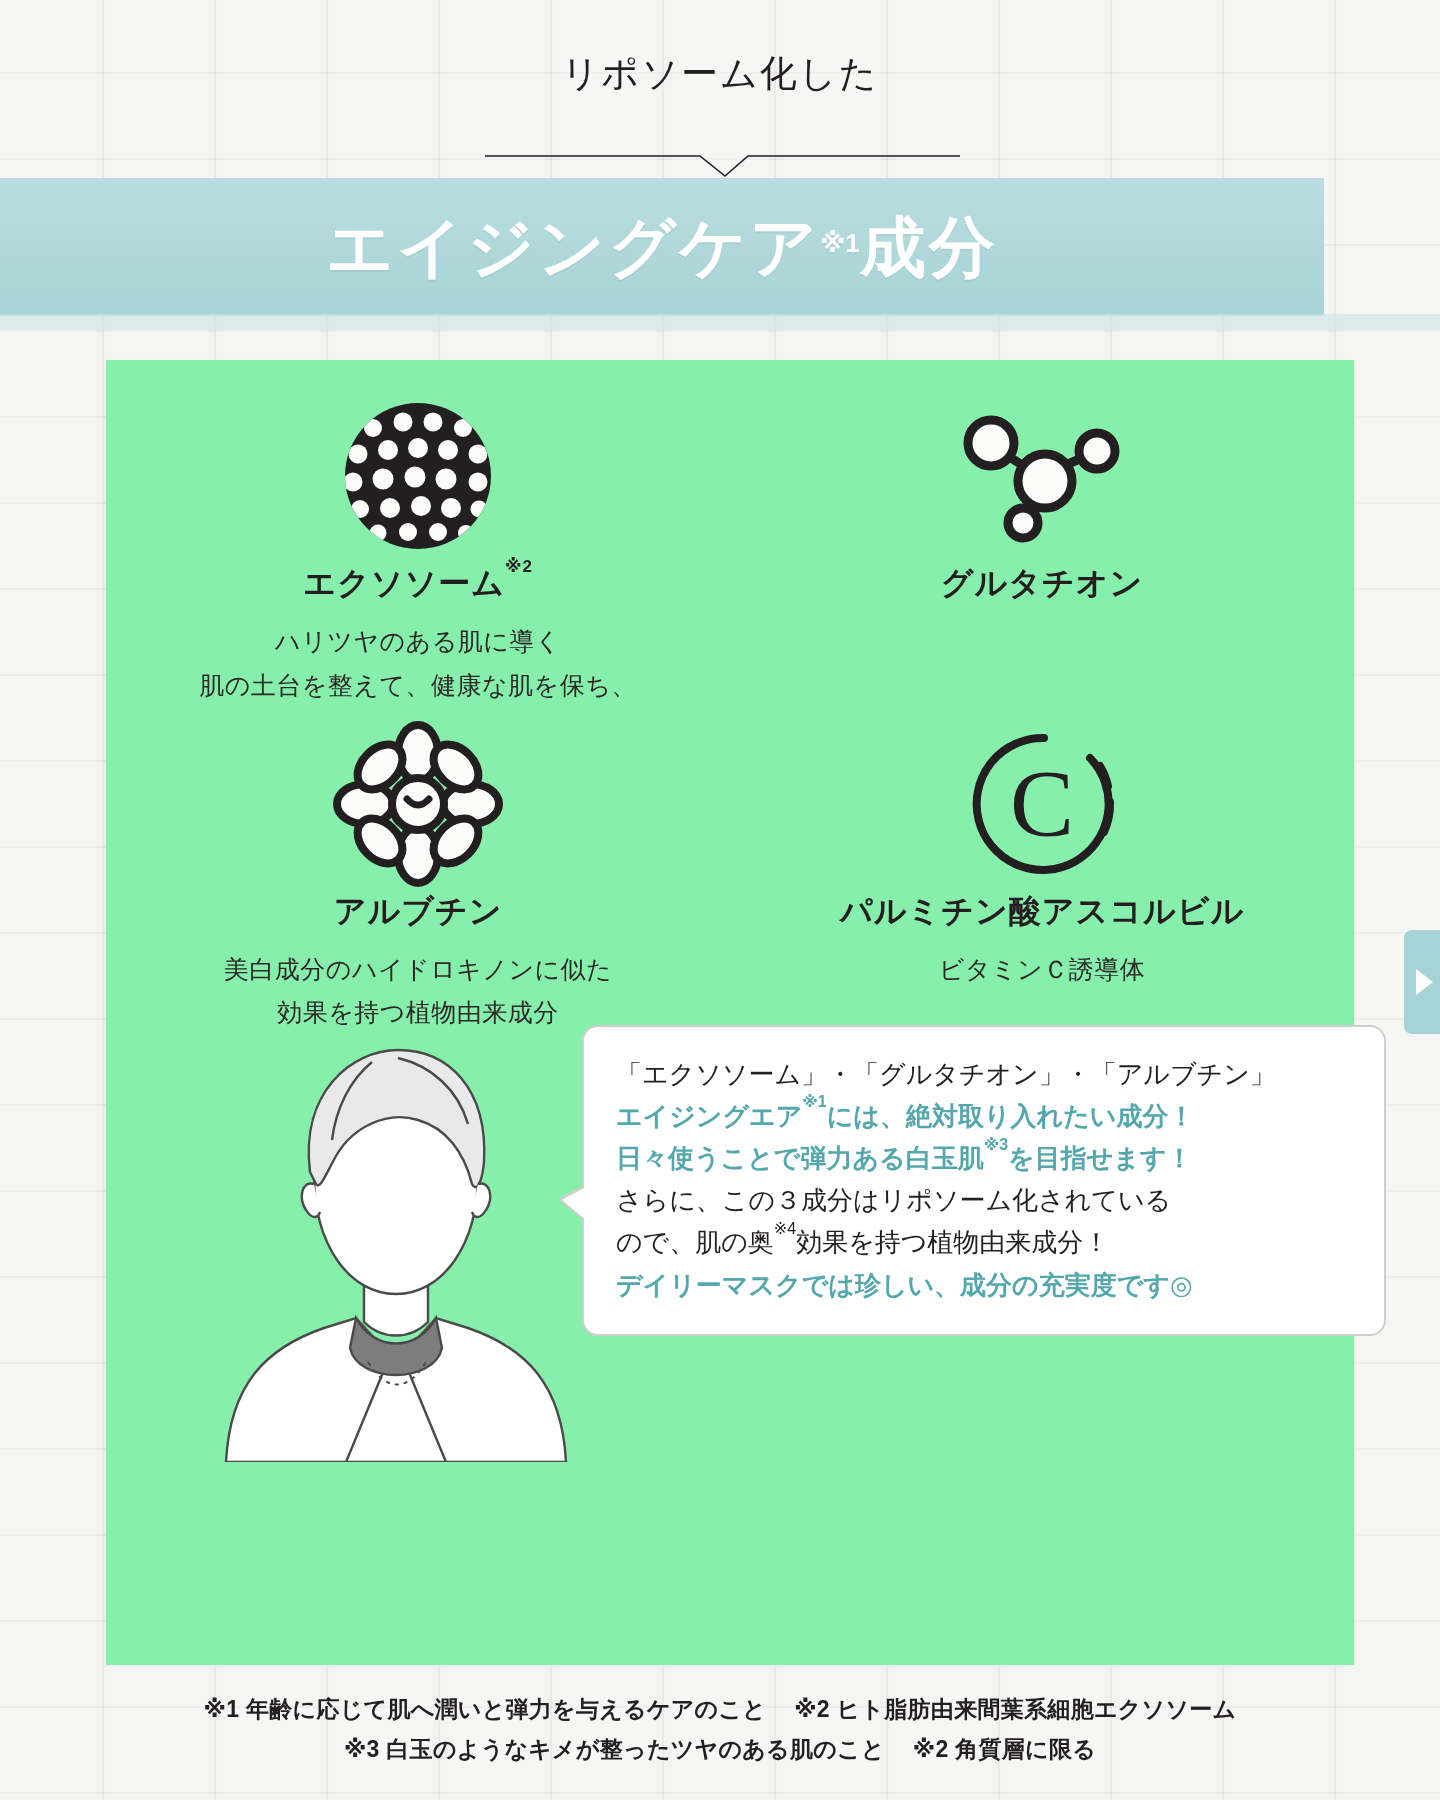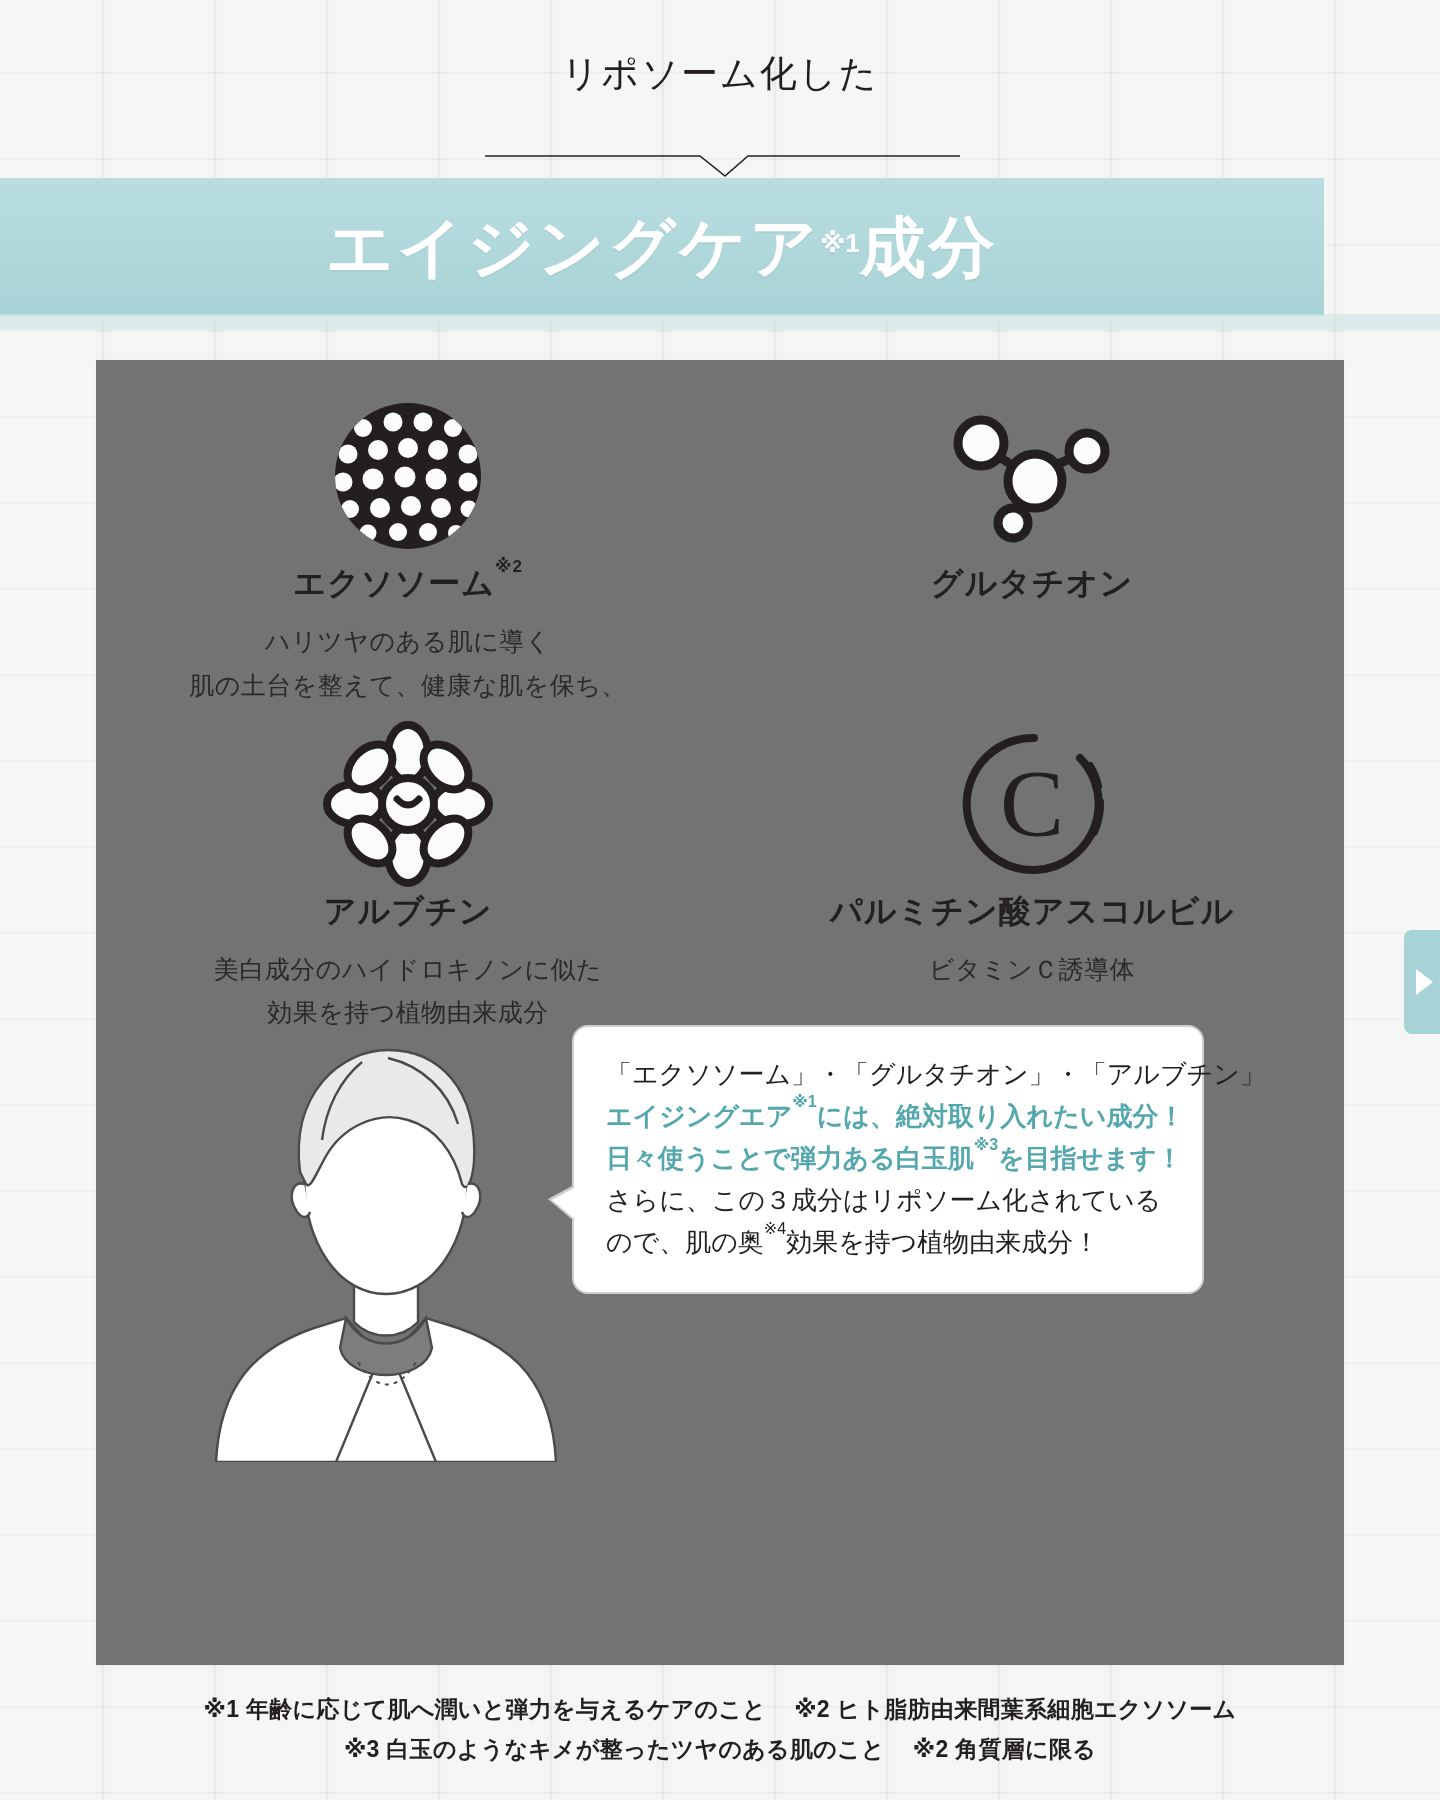--- a/index.html
+++ b/index.html
@@ -101,24 +101,24 @@
     vertical-align: super;
     position: relative;
     top: -18px;
     letter-spacing: 0;
   }
 
   
   .card {
     position: absolute;
     top: 360px;
-    left: 96px;
+    left: 106px;
     width: 1248px;
     height: 1305px;
-    background: #737373;
+    background: #86efac;
     box-shadow: 0 1px 4px rgba(0,0,0,0.04);
     z-index: 2;
   }
 
   
   .grid {
     position: absolute;
     top: 20px;
     left: 0;
     width: 1248px;
@@ -157,21 +157,21 @@
     margin-top: 14px;
     color: #2b2828;
     letter-spacing: 0.5px;
   }
 
   
   .balloon {
     position: absolute;
     left: 476px;
     top: 665px;
-    width: 632px;
+    width: 804px;
     box-sizing: border-box;
     border: 2px solid #cfcfcb;
     border-radius: 16px;
     background: #ffffff;
     padding: 26px 30px 28px 32px;
   }
   .balloon::before {
     content: "";
     position: absolute;
     left: -26px;
@@ -430,20 +430,21 @@
     <div class="balloon-line hl">
       <span>エイジングエア</span><span class="sup">※1</span><span>には、絶対取り入れたい成分！</span>
     </div>
     <div class="balloon-line hl">
       <span>日々使うことで弾力ある白玉肌</span><span class="sup">※3</span><span>を目指せます！</span>
     </div>
     <div class="balloon-line">さらに、この３成分はリポソーム化されている</div>
     <div class="balloon-line">
       <span>ので、肌の奥</span><span class="sup">※4</span><span>効果を持つ植物由来成分！</span>
     </div>
+    <div class="balloon-line hl">デイリーマスクでは珍しい、成分の充実度です◎</div>
   </div>
 
 </div>
 
 <div class="footnotes">
   <div class="footnote-row">
     <span>※1 年齢に応じて肌へ潤いと弾力を与えるケアのこと</span><span class="footnote-gap"></span><span>※2 ヒト脂肪由来間葉系細胞エクソソーム</span>
   </div>
   <div class="footnote-row">
     <span>※3 白玉のようなキメが整ったツヤのある肌のこと</span><span class="footnote-gap"></span><span>※2 角質層に限る</span>

